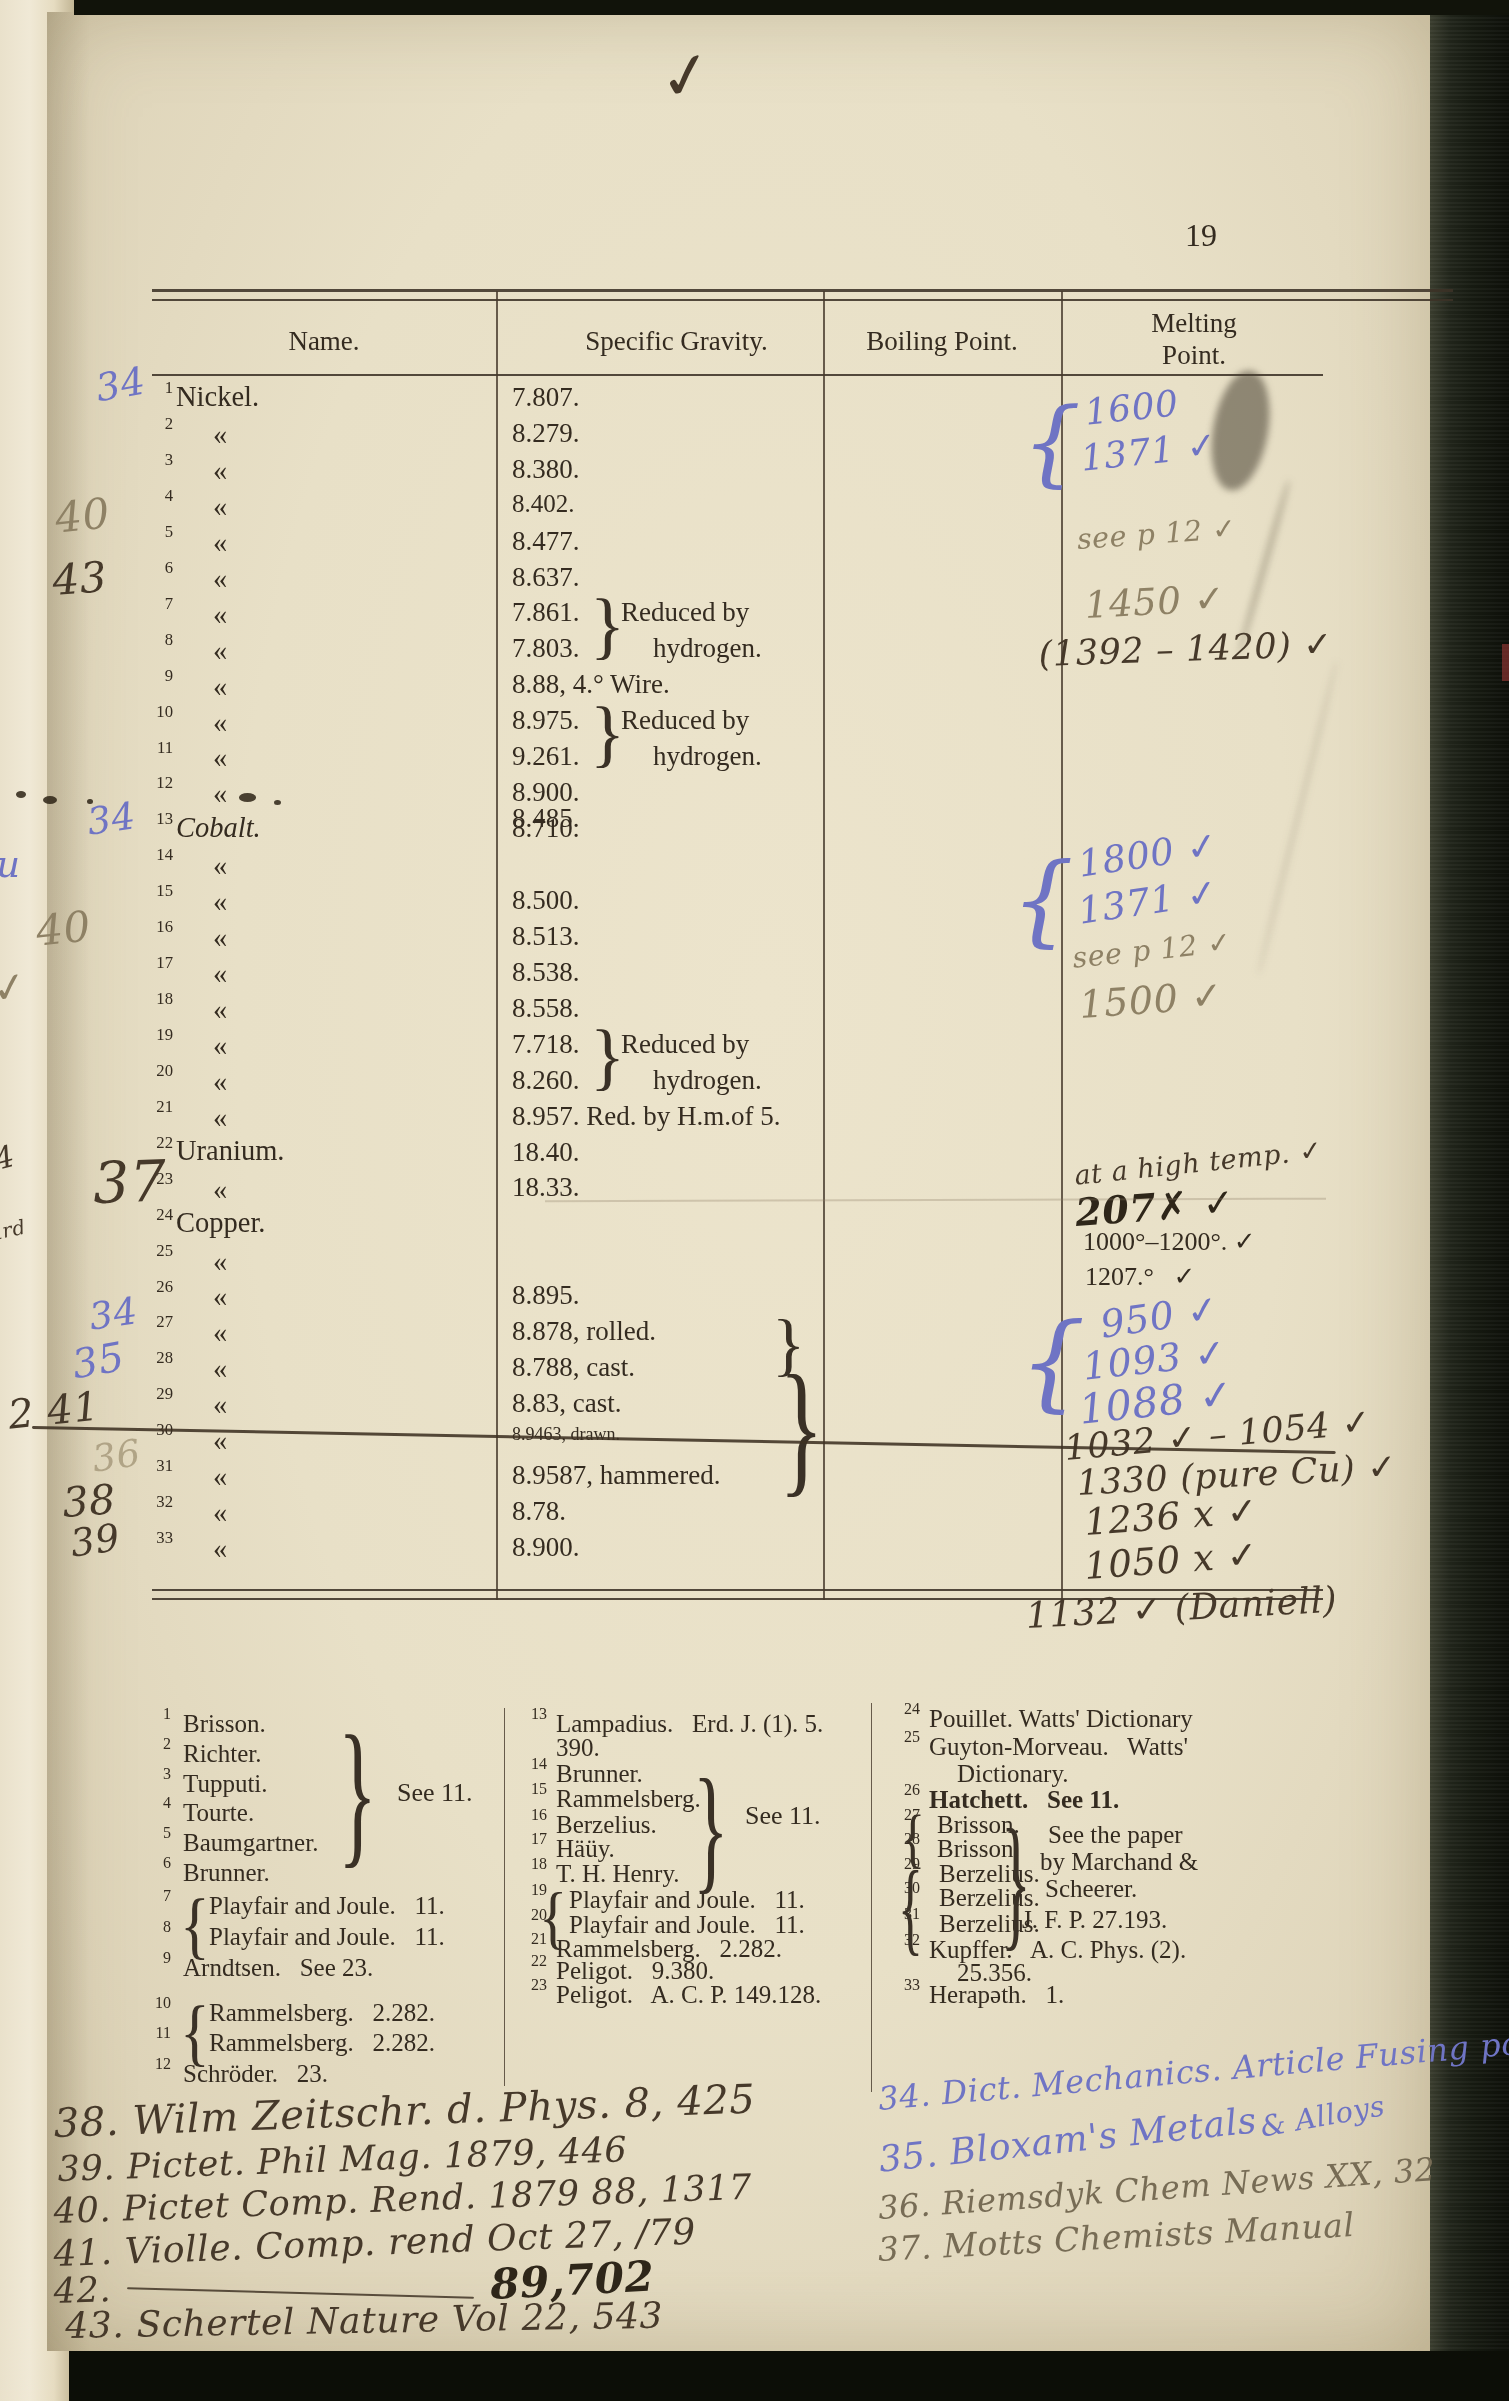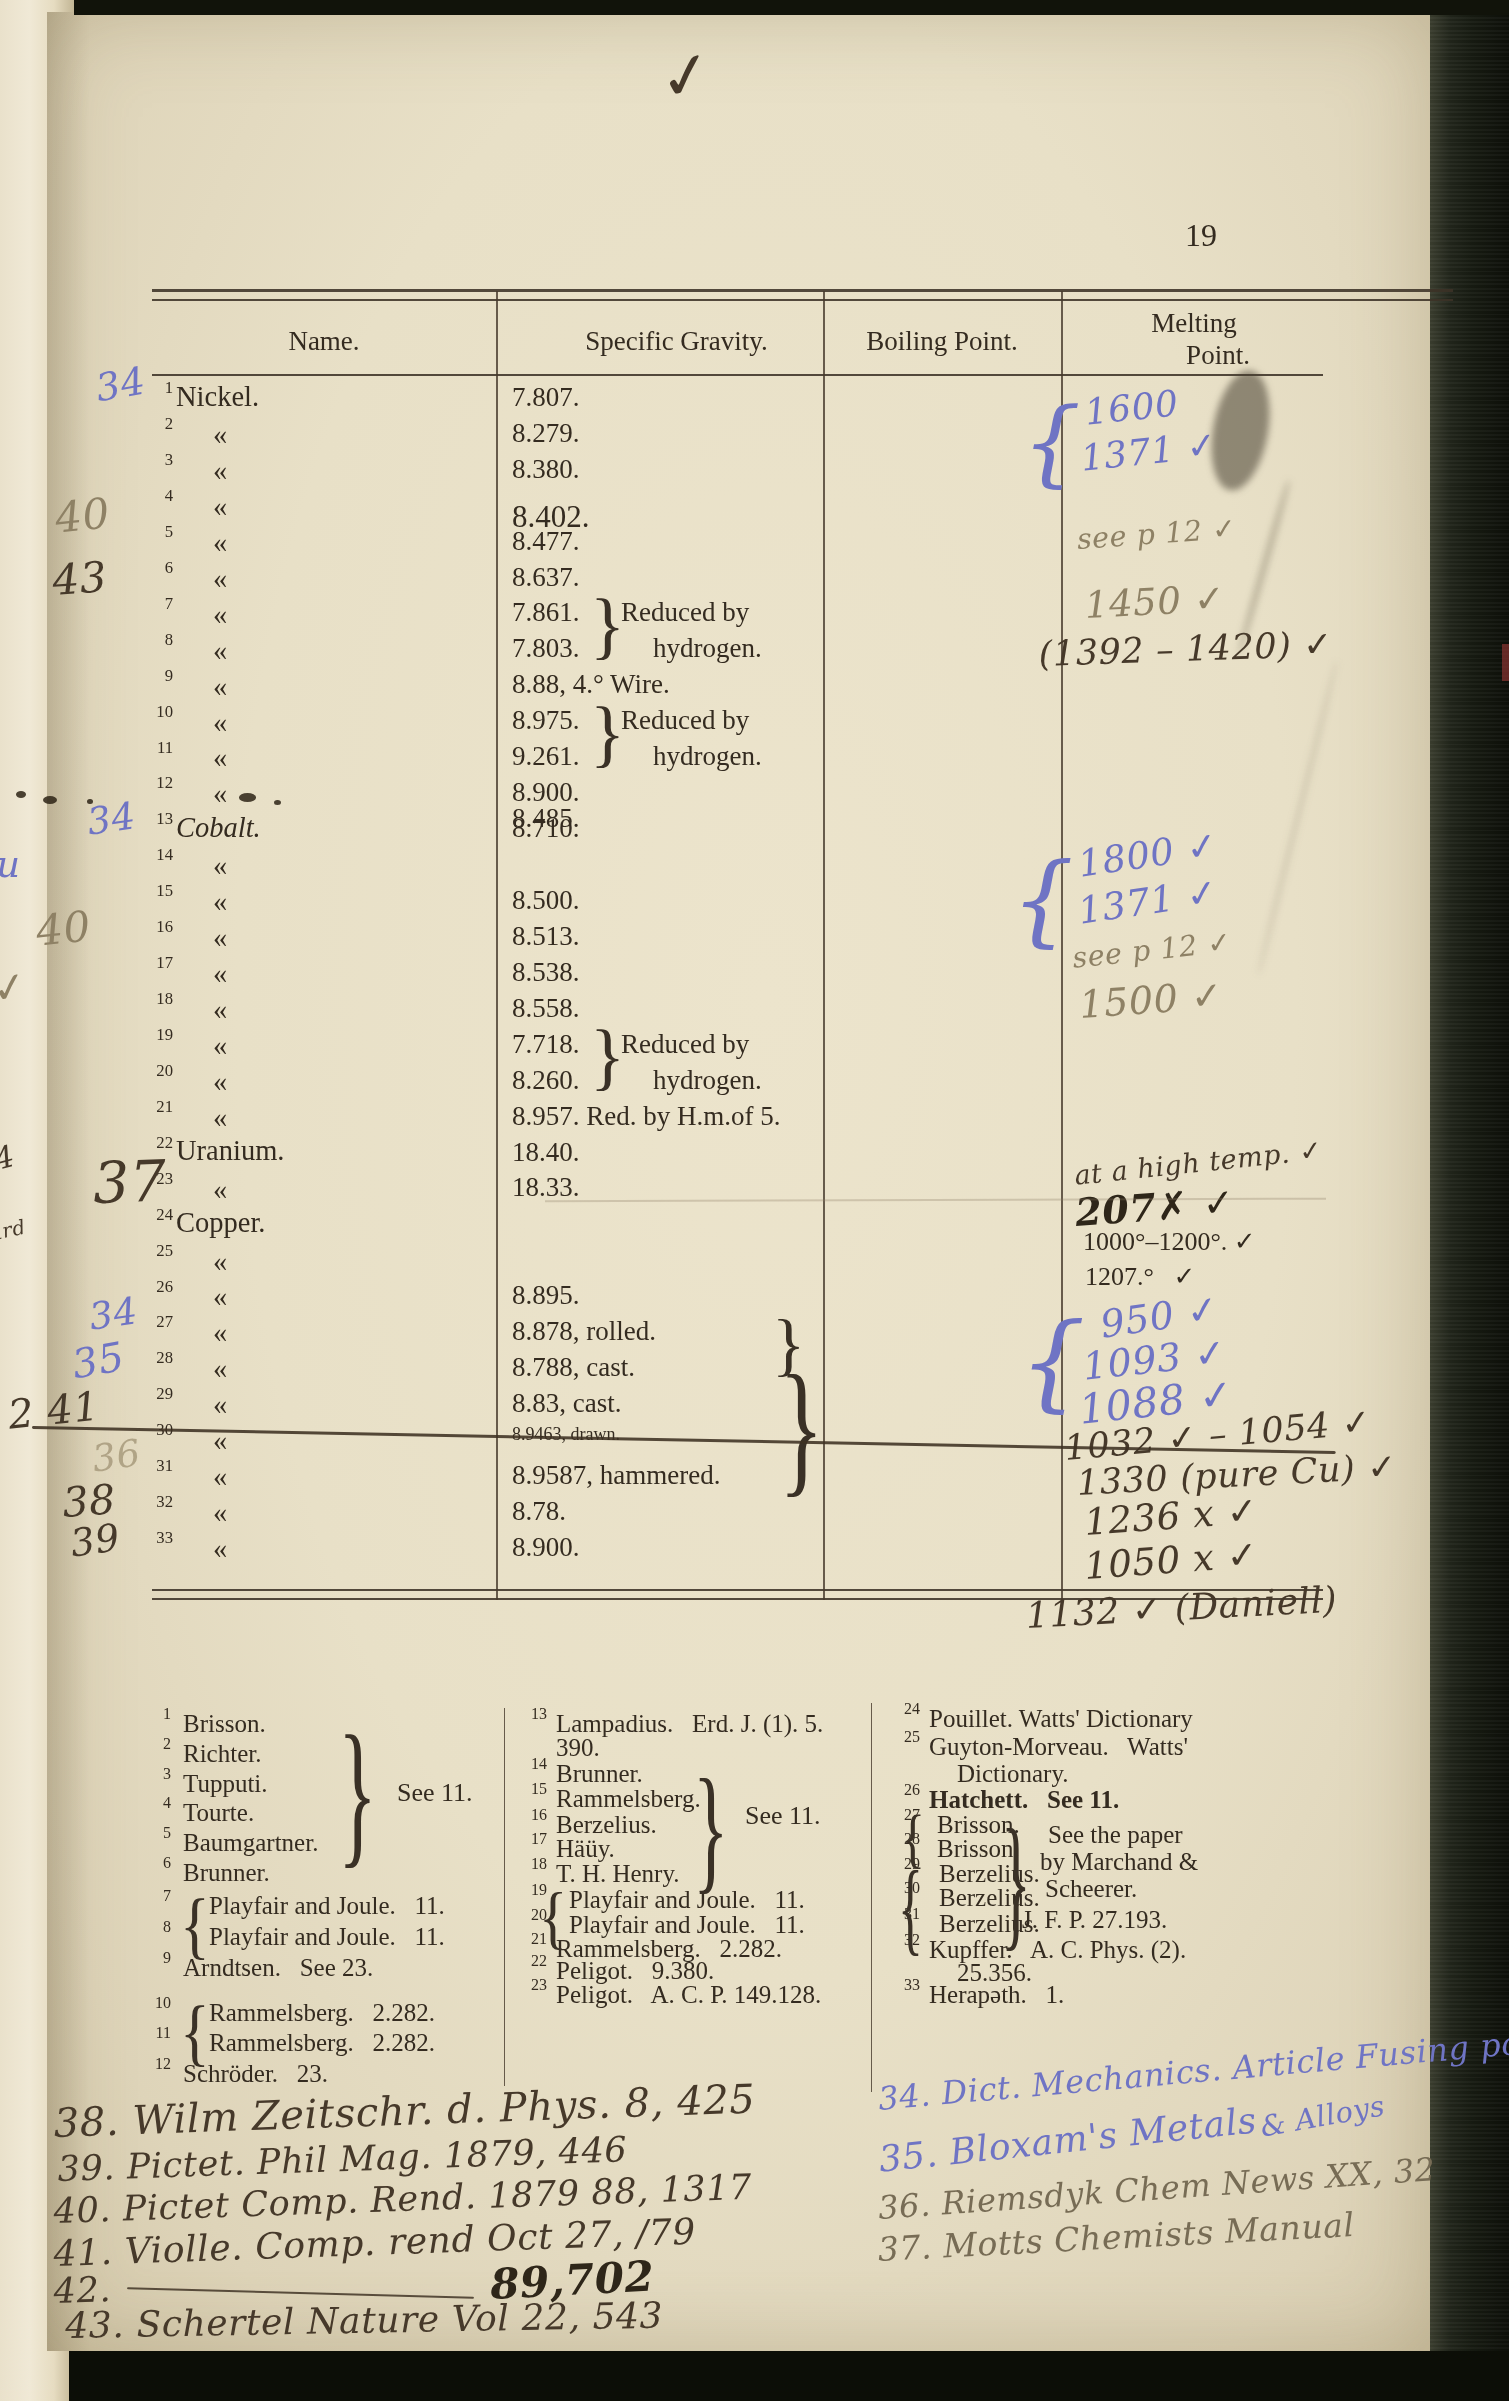--- a/index.html
+++ b/index.html
@@ -55,35 +55,35 @@
   <div class="rule" style="left:152px;top:1589px;width:1171px;height:1.9px;"></div>
   <div class="rule" style="left:152px;top:1598px;width:1171px;height:1.9px;"></div>
   <div class="vrule" style="left:496px;top:291px;width:1.9px;height:1309px;"></div>
   <div class="vrule" style="left:823px;top:291px;width:1.9px;height:1309px;"></div>
   <div class="vrule" style="left:1061px;top:291px;width:1.9px;height:1309px;"></div>
 
   <div class="abs print center" style="left:152px;top:327px;width:344px;font-size:27px;">Name.</div>
   <div class="abs print center" style="left:496px;top:327px;width:361px;font-size:27px;">Specific Gravity.</div>
   <div class="abs print center" style="left:823px;top:327px;width:238px;font-size:27px;">Boiling Point.</div>
   <div class="abs print center" style="left:1061px;top:309px;width:266px;font-size:27px;">Melting</div>
-  <div class="abs print center" style="left:1061px;top:341px;width:266px;font-size:27px;padding-left:24px;">Point.</div>
+  <div class="abs print center" style="left:1061px;top:341px;width:266px;font-size:27px;">Point.</div>
 
   <div id="content">
       <span class="abs print sup" style="left:141px;top:379px;width:32px;text-align:right;">1</span>
       <span class="abs print" style="left:176px;top:382px;font-size:28.5px;">Nickel.</span>
       <span class="abs print" style="left:512px;top:383px;font-size:27px;">7.807.</span>
       <span class="abs print sup" style="left:141px;top:415px;width:32px;text-align:right;">2</span>
       <span class="abs print" style="left:213px;top:420px;font-size:28.5px;">«</span>
       <span class="abs print" style="left:512px;top:419px;font-size:27px;">8.279.</span>
       <span class="abs print sup" style="left:141px;top:451px;width:32px;text-align:right;">3</span>
       <span class="abs print" style="left:213px;top:456px;font-size:28.5px;">«</span>
       <span class="abs print" style="left:512px;top:455px;font-size:27px;">8.380.</span>
       <span class="abs print sup" style="left:141px;top:487px;width:32px;text-align:right;">4</span>
       <span class="abs print" style="left:213px;top:492px;font-size:28.5px;">«</span>
-      <span class="abs print" style="left:512px;top:491px;font-size:31px;margin-top:10px;">8.402.</span>
+      <span class="abs print" style="left:512px;top:491px;font-size:25px;">8.402.</span>
       <span class="abs print sup" style="left:141px;top:523px;width:32px;text-align:right;">5</span>
       <span class="abs print" style="left:213px;top:528px;font-size:28.5px;">«</span>
       <span class="abs print" style="left:512px;top:527px;font-size:27px;">8.477.</span>
       <span class="abs print sup" style="left:141px;top:559px;width:32px;text-align:right;">6</span>
       <span class="abs print" style="left:213px;top:564px;font-size:28.5px;">«</span>
       <span class="abs print" style="left:512px;top:563px;font-size:27px;">8.637.</span>
       <span class="abs print sup" style="left:141px;top:595px;width:32px;text-align:right;">7</span>
       <span class="abs print" style="left:213px;top:600px;font-size:28.5px;">«</span>
       <span class="abs print" style="left:512px;top:598px;font-size:27px;">7.861.</span>
       <span class="abs print sup" style="left:141px;top:631px;width:32px;text-align:right;">8</span>

